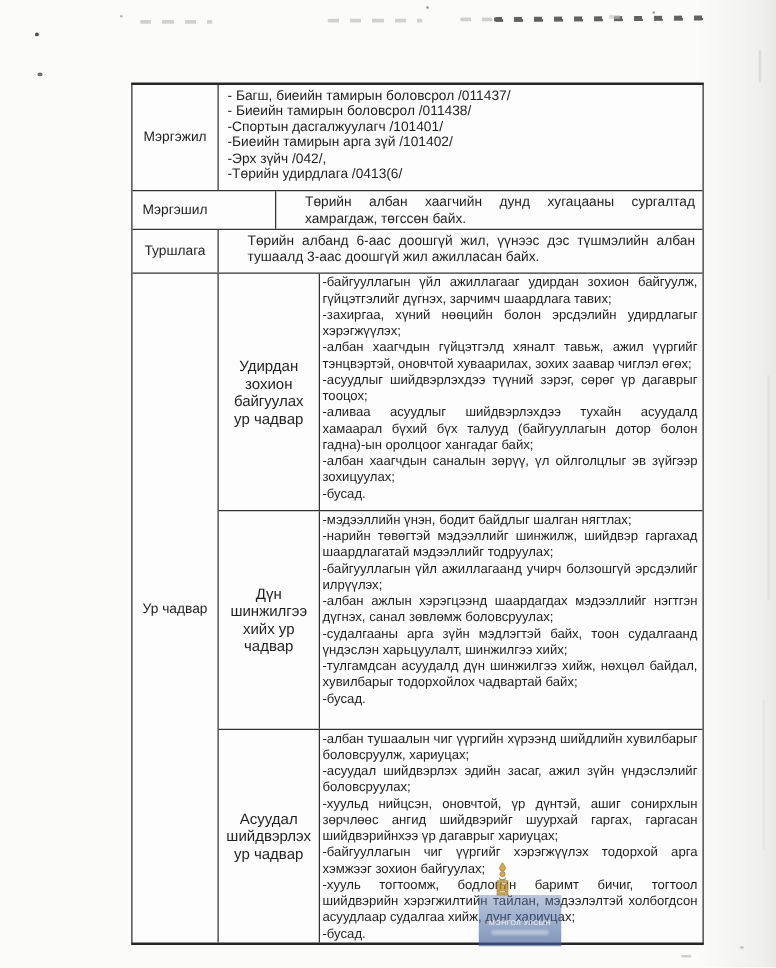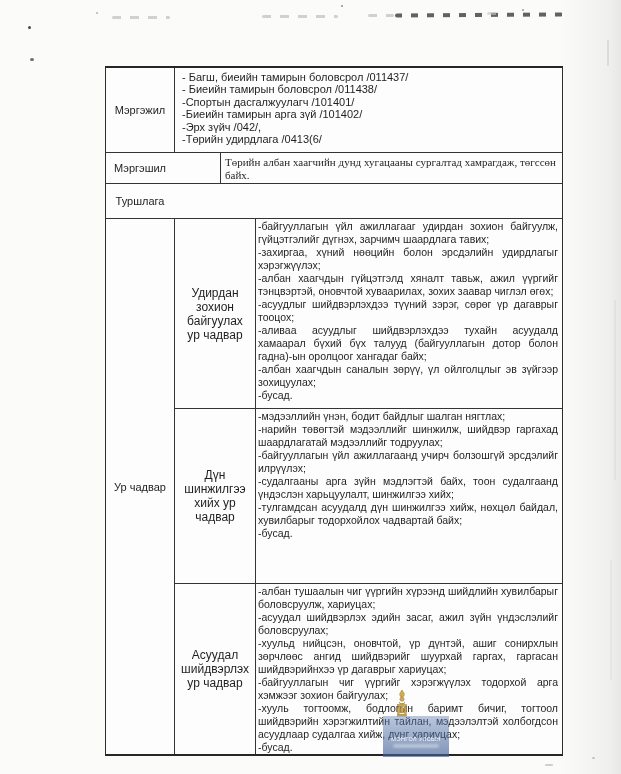--- a/index.html
+++ b/index.html
@@ -49,21 +49,21 @@
   .lbl{
     flex:0 0 68px;display:flex;align-items:center;justify-content:center;
     font-size:11px;text-align:center;
   }
   .cnt{flex:1 1 auto;border-left:1px solid #343434;overflow:hidden;}
   .r-merge{height:84px;}
   .r-spec{height:31px;gap:46px;}
   .r-exp{height:35px;}
   .r-skill{height:536px;}
   .items{padding:3px 6px 0 7px;font-size:11px;line-height:12.4px;}
-  .para{padding:3px 6px 0 4px;font-size:11px;line-height:12.5px;text-align:justify;font-family:Liberation Serif, serif;}
+  .para{padding:3px 6px 0 23px;font-size:11px;line-height:12.5px;text-align:justify;}
   .subcol{flex:1 1 auto;border-left:1px solid #343434;display:flex;flex-direction:column;}
   .subrow{display:flex;box-sizing:border-box;}
   .subrow + .subrow{border-top:1px solid #343434;}
   .sr1{height:195px;}
   .sr2{height:180px;}
   .sr3{flex:1 1 auto;}
   .sublbl{
     flex:0 0 80px;display:flex;align-items:center;justify-content:center;
     font-size:12px;line-height:14px;text-align:center;padding:0 5px;box-sizing:border-box;
   }
@@ -120,20 +120,21 @@
     </div>
   </div>
 
   <div class="row r-spec">
     <div class="cell lbl">Мэргэшил</div>
     <div class="cell cnt para">Төрийн албан хаагчийн дунд хугацааны сургалтад хамрагдаж, төгссөн байх.</div>
   </div>
 
   <div class="row r-exp">
     <div class="cell lbl">Туршлага</div>
+    <div class="cell cnt para">Төрийн албанд 6-аас доошгүй жил, үүнээс дэс түшмэлийн албан тушаалд 3-аас доошгүй жил ажилласан байх.</div>
   </div>
 
   <div class="row r-skill">
     <div class="cell lbl">Ур чадвар</div>
     <div class="subcol">
 
       <div class="subrow sr1">
         <div class="cell sublbl">Удирдан зохион байгуулах ур чадвар</div>
         <div class="cell bullets">
           <div class="li">-байгууллагын үйл ажиллагааг удирдан зохион байгуулж, гүйцэтгэлийг дүгнэх, зарчимч шаардлага тавих;</div>
@@ -145,20 +146,21 @@
           <div class="li">-бусад.</div>
         </div>
       </div>
 
       <div class="subrow sr2">
         <div class="cell sublbl">Дүн шинжилгээ хийх ур чадвар</div>
         <div class="cell bullets">
           <div class="li">-мэдээллийн үнэн, бодит байдлыг шалган нягтлах;</div>
           <div class="li">-нарийн төвөгтэй мэдээллийг шинжилж, шийдвэр гаргахад шаардлагатай мэдээллийг тодруулах;</div>
           <div class="li">-байгууллагын үйл ажиллагаанд учирч болзошгүй эрсдэлийг илрүүлэх;</div>
+          <div class="li">-албан ажлын хэрэгцээнд шаардагдах мэдээллийг нэгтгэн дүгнэх, санал зөвлөмж боловсруулах;</div>
           <div class="li">-судалгааны арга зүйн мэдлэгтэй байх, тоон судалгаанд үндэслэн харьцуулалт, шинжилгээ хийх;</div>
           <div class="li">-тулгамдсан асуудалд дүн шинжилгээ хийж, нөхцөл байдал, хувилбарыг тодорхойлох чадвартай байх;</div>
           <div class="li">-бусад.</div>
         </div>
       </div>
 
       <div class="subrow sr3">
         <div class="cell sublbl">Асуудал шийдвэрлэх ур чадвар</div>
         <div class="cell bullets">
           <div class="li">-албан тушаалын чиг үүргийн хүрээнд шийдлийн хувилбарыг боловсруулж, хариуцах;</div>

